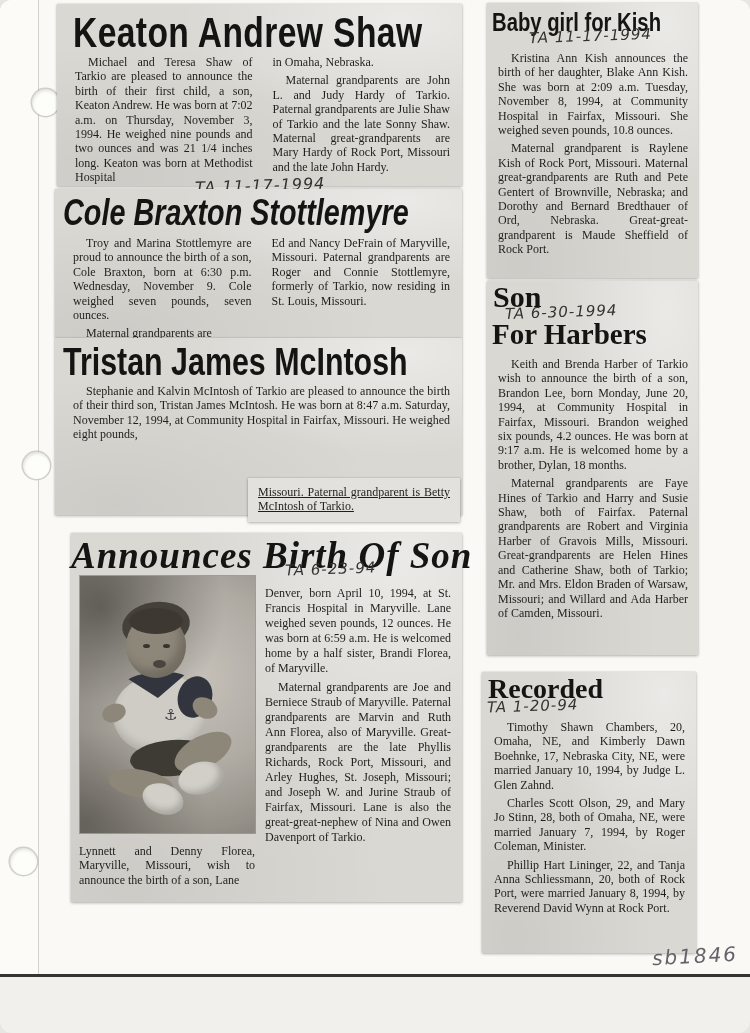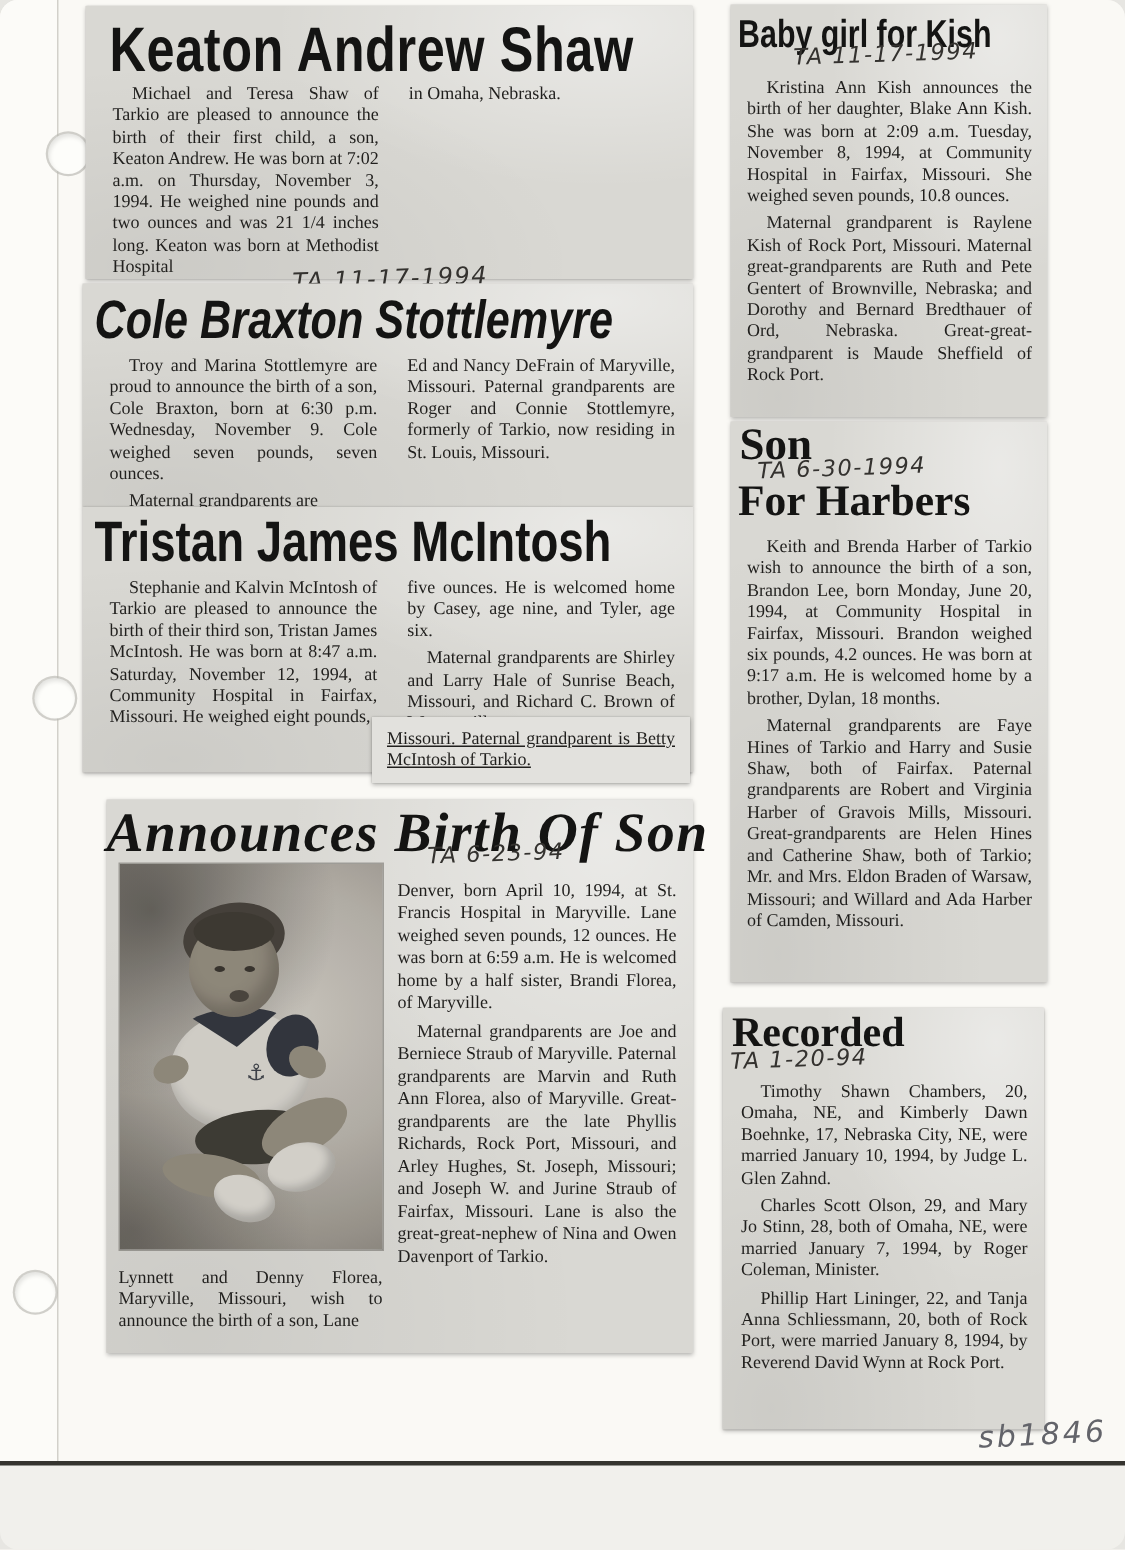--- a/index.html
+++ b/index.html
@@ -135,20 +135,21 @@
   <div class="page-bottom-edge"></div>
 
   <section class="clip" id="clip-keaton">
     <h1>Keaton Andrew Shaw</h1>
     <div class="cols body-text">
       <div class="col">
         <p class="ind">Michael and Teresa Shaw of Tarkio are pleased to announce the birth of their first child, a son, Keaton Andrew. He was born at 7:02 a.m. on Thursday, November 3, 1994. He weighed nine pounds and two ounces and was 21 1/4 inches long. Keaton was born at Methodist Hospital</p>
       </div>
       <div class="col">
         <p>in Omaha, Nebraska.</p>
+        <p class="ind">Maternal grandparents are John L. and Judy Hardy of Tarkio. Paternal grandparents are Julie Shaw of Tarkio and the late Sonny Shaw. Maternal great-grandparents are Mary Hardy of Rock Port, Missouri and the late John Hardy.</p>
       </div>
     </div>
   </section>
   <div class="hand" id="ann-keaton">TA 11-17-1994</div>
 
   <section class="clip" id="clip-cole">
     <h1>Cole Braxton Stottlemyre</h1>
     <div class="cols body-text">
       <div class="col">
         <p class="ind">Troy and Marina Stottlemyre are proud to announce the birth of a son, Cole Braxton, born at 6:30 p.m. Wednesday, November 9. Cole weighed seven pounds, seven ounces.</p>
@@ -158,24 +159,20 @@
         <p>Ed and Nancy DeFrain of Maryville, Missouri. Paternal grandparents are Roger and Connie Stottlemyre, formerly of Tarkio, now residing in St. Louis, Missouri.</p>
       </div>
     </div>
   </section>
 
   <section class="clip" id="clip-tristan">
     <h1>Tristan James McIntosh</h1>
     <div class="cols body-text">
       <div class="col">
         <p class="ind">Stephanie and Kalvin McIntosh of Tarkio are pleased to announce the birth of their third son, Tristan James McIntosh. He was born at 8:47 a.m. Saturday, November 12, 1994, at Community Hospital in Fairfax, Missouri. He weighed eight pounds,</p>
-      </div>
-      <div class="col">
-        <p>five ounces. He is welcomed home by Casey, age nine, and Tyler, age six.</p>
-        <p class="ind">Maternal grandparents are Shirley and Larry Hale of Sunrise Beach, Missouri, and Richard C. Brown of Waynesville,</p>
       </div>
     </div>
   </section>
   <section class="clip body-text" id="clip-tristan-strip">
     <p>Missouri. Paternal grandparent is Betty McIntosh of Tarkio.</p>
   </section>
 
   <section class="clip" id="clip-announces">
     <h1>Announces Birth Of Son</h1>
     <div class="hand">TA 6-23-94</div>

